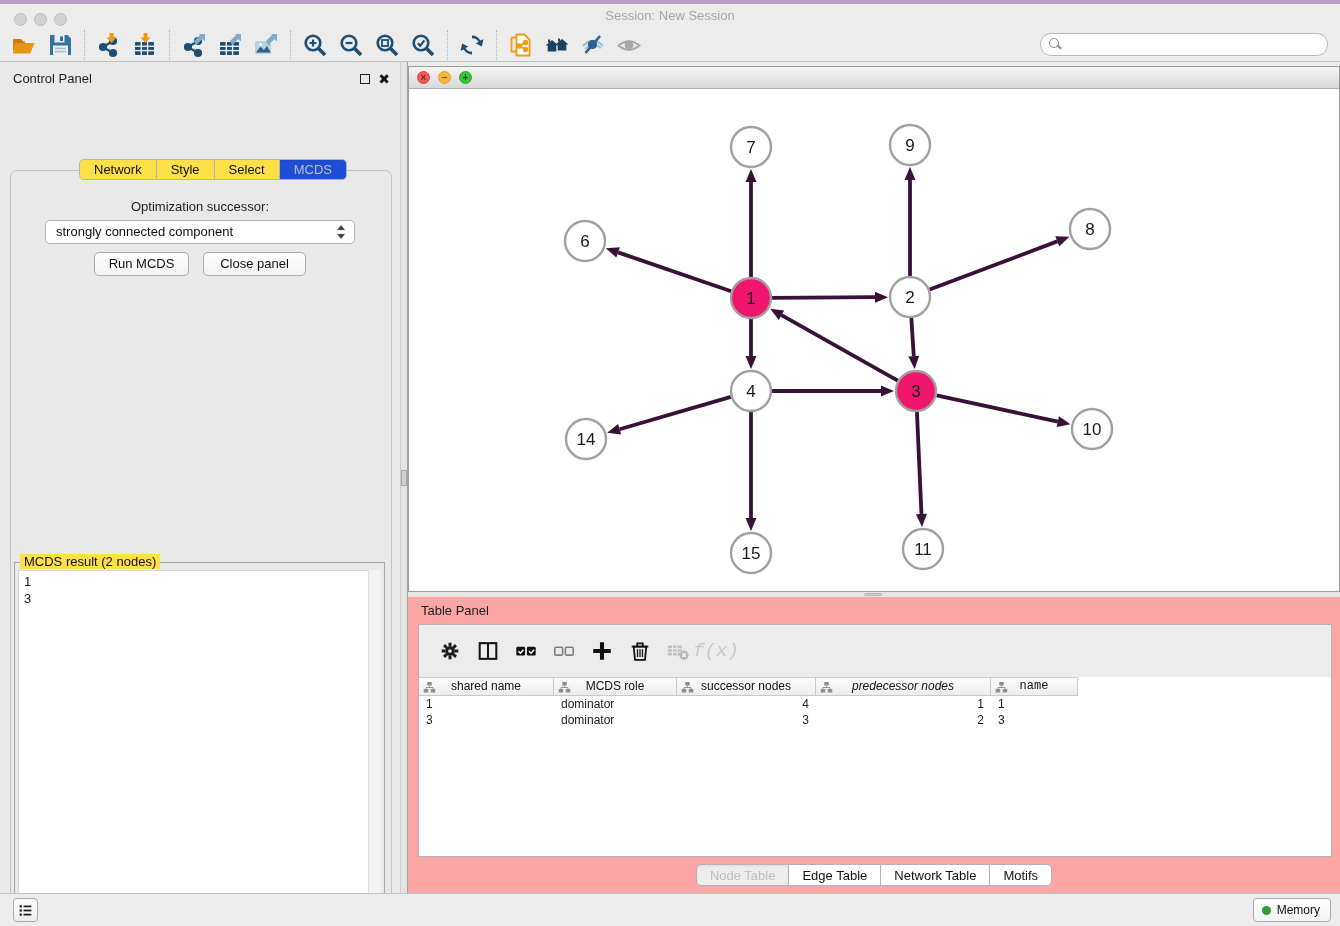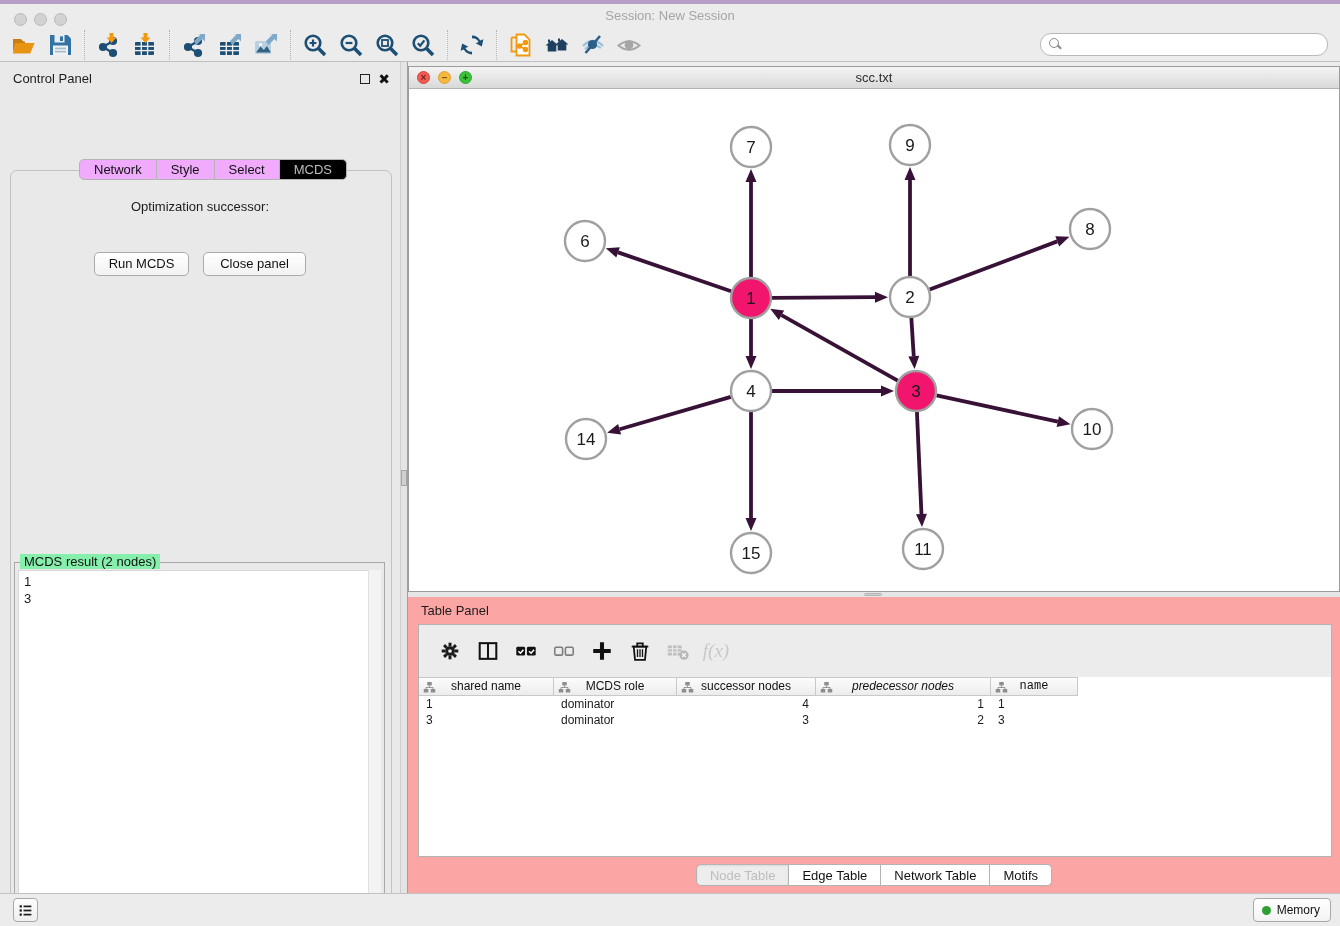--- a/index.html
+++ b/index.html
@@ -25,31 +25,31 @@
   .search-glyph:after { content:""; position:absolute; left:9px; top:9px; width:5px; height:1.6px; background:#8a8a8a; transform:rotate(45deg); }
 
   
   .control-panel { position:absolute; left:0; top:62px; width:400px; height:831px; background:#e9e9e9; }
   .cp-header { position:absolute; left:0; top:6px; width:100%; height:22px; }
   .panel-title { font-size:13px; color:#1c1c1c; padding-left:13px; line-height:22px; }
   .float-icon { position:absolute; top:6px; width:10px; height:10px; border:1.6px solid #222; }
   .close-icon { position:absolute; top:4px; width:14px; height:14px; font-size:14px; font-weight:bold; color:#111; line-height:14px; text-align:center; }
   .cp-box { position:absolute; left:10px; top:108px; width:382px; height:769px; border:1px solid #c2c2c2; border-radius:7px; background:#e9e9e9; }
   .cp-tabs { position:absolute; left:79px; top:97px; height:21px; display:flex; z-index:3; }
-  .cp-tab { height:21px; padding:0 14px; font-size:13px; line-height:20px; background:#f0abfc; border:1px solid #b3b3b3; border-left:none; color:#111; }
+  .cp-tab { height:21px; padding:0 14px; font-size:13px; line-height:20px; background:#fde047; border:1px solid #b3b3b3; border-left:none; color:#111; }
   .cp-tab:first-child { border-left:1px solid #b3b3b3; border-radius:5px 0 0 5px; }
-  .cp-tab.sel { background:#000000; color:#bdbdbd; border-radius:0 5px 5px 0; box-shadow:inset 0 1px 2px rgba(0,0,0,.08); }
+  .cp-tab.sel { background:#1d4ed8; color:#bdbdbd; border-radius:0 5px 5px 0; box-shadow:inset 0 1px 2px rgba(0,0,0,.08); }
   .opt-label { position:absolute; left:0; top:137px; width:400px; text-align:center; font-size:13px; color:#1c1c1c; }
   .criterion { position:absolute; left:45px; top:158px; width:310px; height:24px; background:#fff; border:1px solid #b5b5b5; border-radius:5px; font-size:13px; line-height:22px; padding-left:10px; color:#111; }
   .criterion .stepper { position:absolute; right:8px; top:3px; width:10px; height:16px; }
   .criterion .stepper:before { content:""; position:absolute; left:1px; top:1px; border-left:4px solid transparent; border-right:4px solid transparent; border-bottom:5px solid #4a4a4a; }
   .criterion .stepper:after { content:""; position:absolute; left:1px; bottom:1px; border-left:4px solid transparent; border-right:4px solid transparent; border-top:5px solid #4a4a4a; }
   .cp-btn { position:absolute; top:190px; height:24px; background:linear-gradient(#ffffff,#f2f2f2); border:1px solid #ababab; border-radius:5px; font-size:13px; color:#111; text-align:center; line-height:22px; }
   .mcds-fieldset { position:absolute; left:14px; top:500px; width:371px; height:371px; border:1px solid #a8a8a8; }
-  .mcds-legend { position:absolute; left:5px; top:-9px; background:#86efac; padding:0 4px; font-size:13px; color:#111; }
+  .mcds-legend { position:absolute; left:5px; top:-9px; background:#fde047; padding:0 4px; font-size:13px; color:#111; }
   .mcds-text { position:absolute; left:3px; top:7px; right:3px; bottom:3px; background:#fff; border:1px solid #d7d7d7; font-size:13px; line-height:17px; padding:2px 5px; white-space:pre; }
   .mcds-scroll { position:absolute; right:3px; top:7px; width:13px; bottom:3px; background:#f3f3f3; border-left:1px solid #e0e0e0; }
 
   
   .v-divider { position:absolute; left:400px; top:62px; width:8px; height:831px; background:#e4e4e4; border-left:1px solid #cdcdcd; border-right:1px solid #9f9f9f; }
   .v-grab { position:absolute; left:0px; top:408px; width:6px; height:16px; background:#d0d0d0; border:1px solid #a8a8a8; }
 
   
   .net-window { position:absolute; left:408px; top:66px; width:932px; height:526px; border:1px solid #9c9c9c; background:#fff; }
   .net-titlebar { position:absolute; left:0; top:0; width:100%; height:22px; background:linear-gradient(#f4f4f4,#d9d9d9); border-bottom:1px solid #b2b2b2; }
@@ -63,21 +63,21 @@
   .h-dimple { position:absolute; left:456px; top:1px; width:18px; height:3px; background:#cfcfcf; border-radius:2px; border:1px solid #b5b5b5; }
 
   
   .table-panel { position:absolute; left:408px; top:597px; width:932px; height:296px; background:#fca5a5; }
   .tp-header { position:absolute; left:0; top:3px; width:100%; height:22px; }
   .tp-container { position:absolute; left:10px; top:27px; width:914px; height:233px; border:1px solid #b3b3b3; background:#fff; }
   .tp-toolbar { position:absolute; left:0; top:0; width:100%; height:52px; background:#ececec; display:flex; align-items:center; padding-left:12px; }
   .tpt-btn { width:38px; height:36px; display:flex; align-items:center; justify-content:center; }
   .tpt-btn svg { width:24px; height:24px; }
   .tpt-btn.disabled { opacity:.55; }
-  .fx { font-family:Liberation Serif, serif; font-style:italic; font-size:19px; color:#a9a9a9; }
+  .fx { font-family:Liberation Mono, monospace; font-style:italic; font-size:19px; color:#a9a9a9; }
   .tbl-header { position:absolute; left:0; top:52px; height:19px; display:flex; }
   .tbl-hcell { position:relative; height:19px; background:linear-gradient(#fcfcfc,#ececec); border-right:1px solid #c9c9c9; border-top:1px solid #c9c9c9; border-bottom:1px solid #c9c9c9; font-size:12px; color:#111; text-align:center; line-height:17px; }
   .tbl-hcell .hier { position:absolute; left:4px; top:3px; width:13px; height:13px; }
   .tbl-rows { position:absolute; left:0; top:71px; right:0; bottom:0; background:#fff; }
   .tbl-row { display:flex; height:16px; font-size:12px; }
   .tbl-cell { height:16px; line-height:16px; padding:0 7px; white-space:nowrap; overflow:hidden; }
   .tp-tabs { position:absolute; left:0; top:267px; width:100%; display:flex; justify-content:center; }
   .tp-tab { height:22px; padding:0 13px; font-size:13px; line-height:21px; background:#fff; border:1px solid #b3b3b3; border-left:none; color:#111; }
   .tp-tab:first-child { border-left:1px solid #b3b3b3; border-radius:5px 0 0 5px; }
   .tp-tab:last-child { border-radius:0 5px 5px 0; }
@@ -280,40 +280,43 @@
     <div class="close-icon" style="left:377px">✖</div>
   </div>
   <div class="cp-box"></div>
   <div class="cp-tabs">
       <div class="cp-tab">Network</div>
       <div class="cp-tab">Style</div>
       <div class="cp-tab">Select</div>
       <div class="cp-tab sel">MCDS</div>
     </div>
   <div class="opt-label">Optimization successor:</div>
+  <div class="criterion">
+    <span>strongly connected component</span>
+    <span class="stepper"></span>
+  </div>
   <div class="cp-btn" style="left:94px;width:95px">Run MCDS</div>
   <div class="cp-btn" style="left:203px;width:103px">Close panel</div>
   <div class="mcds-fieldset">
     <div class="mcds-legend">MCDS result (2 nodes)</div>
     <div class="mcds-text">1
 3</div>
     <div class="mcds-scroll"></div>
   </div>
 </div>
 
 <div class="v-divider">
   <div class="v-grab"></div>
 </div>
 
 <div class="net-window">
   <div class="net-titlebar">
     <div class="net-dot" style="left:8px;background:#f25a52;border:1px solid #d8453f">×</div>
     <div class="net-dot" style="left:29px;background:#f6b73c;border:1px solid #dfa131">–</div>
     <div class="net-dot" style="left:50px;background:#3cc13b;border:1px solid #2fa52f">+</div>
-    <div class="net-title">scc.txt</div>
   </div>
   <div class="net-canvas">
     <svg viewBox="0 0 930 502">
         <g>
           <line x1="342" y1="188" x2="342" y2="93" stroke="#381137" stroke-width="3.8"></line>
           <polygon points="342,80 347.5,93 336.5,93" fill="#381137"></polygon>
         </g>
         <g>
           <line x1="322.13828360996655" y1="202.18001304679575" x2="209.10286065005576" y2="163.36664492200708" stroke="#381137" stroke-width="3.8"></line>
           <polygon points="196.80751240860647,159.14474823669016 210.8890477092283,158.16476681985546 207.31667359088323,168.5685230241587" fill="#381137"></polygon>

